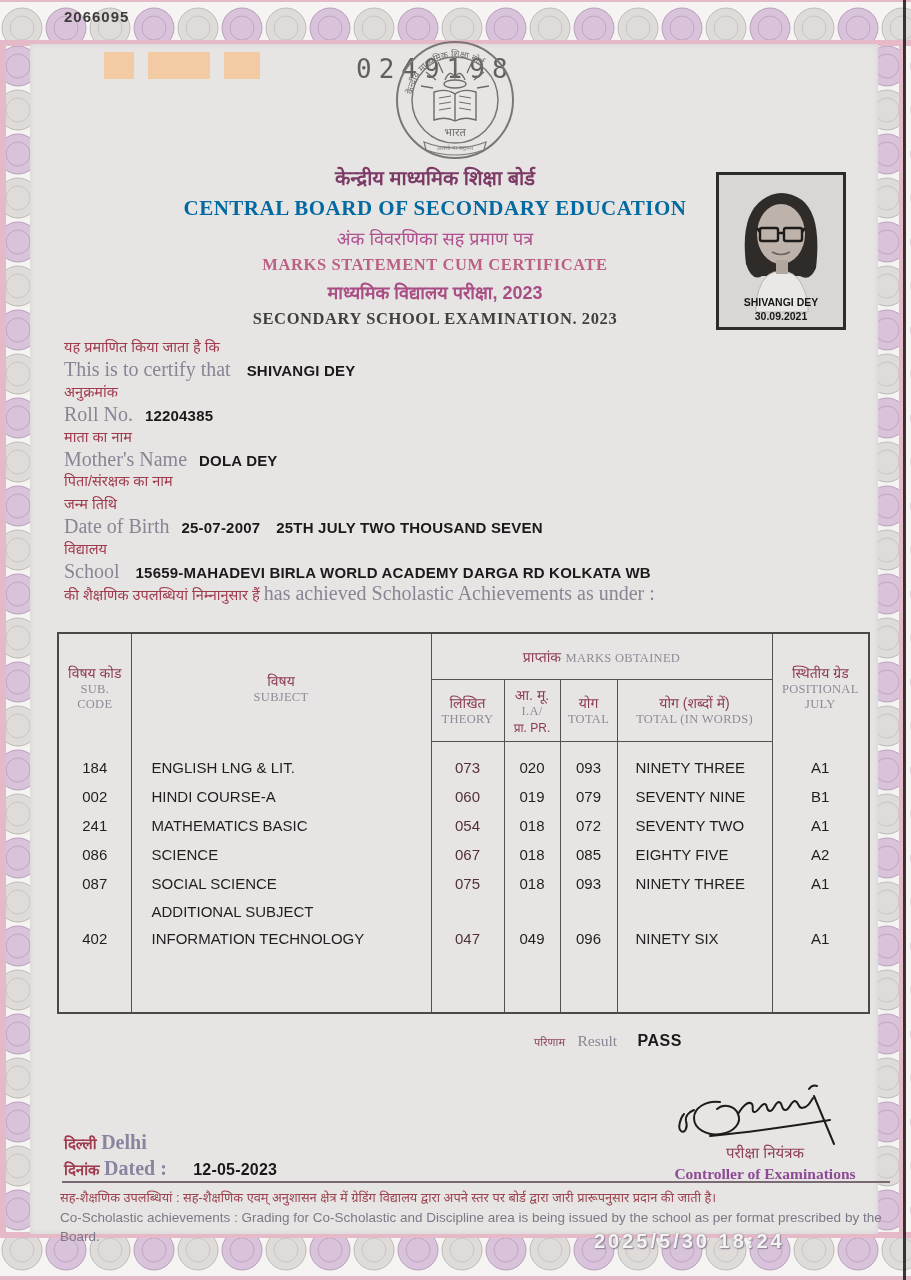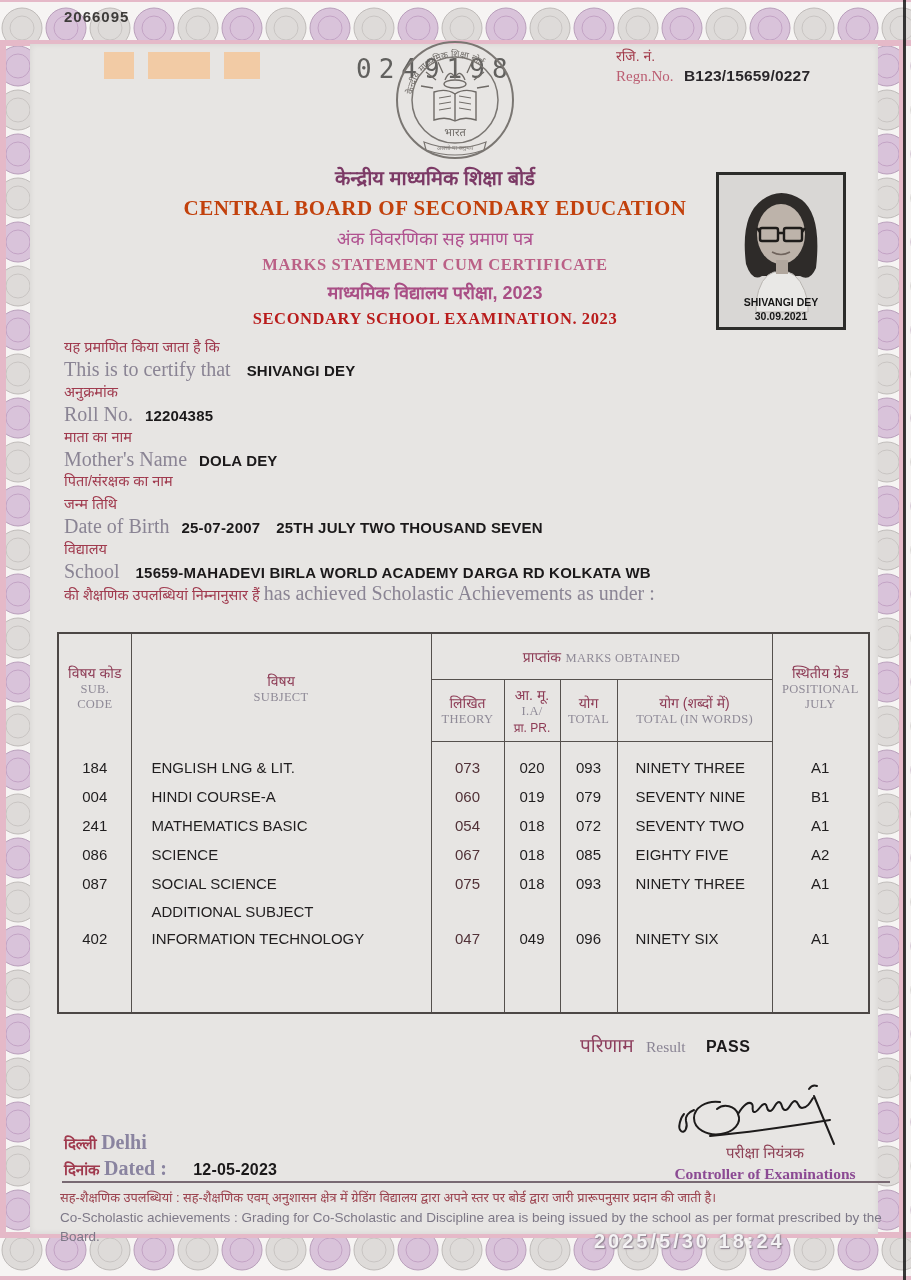--- a/index.html
+++ b/index.html
@@ -16,25 +16,25 @@
   .wm .b1{ width:30px; } .wm .b2{ width:62px; } .wm .b3{ width:36px; }
 
   .regn { left:616px; top:46px; line-height:20px; }
   .regn .l1 { color:#a23b4b; font-size:14px; }
   .regn .l2 .lab { color:#bb5e72; font-family:"Liberation Serif", serif; font-size:15px; }
   .regn .l2 .val { color:#29262a; font-weight:bold; font-size:15.5px; margin-left:6px; }
 
   .titles { left:110px; top:164px; width:650px; text-align:center; z-index:2; }
   .titles div { margin-bottom:5px; }
   .t-hi1 { font-size:20px; font-weight:bold; color:#7c3a66; }
-  .t-en1 { font-size:21px; font-weight:bold; font-family:"Liberation Serif", serif; color:#c2410c; letter-spacing:.5px; }
+  .t-en1 { font-size:21px; font-weight:bold; font-family:"Liberation Serif", serif; color:#0369a1; letter-spacing:.5px; }
   .t-hi2 { font-size:18px; color:#b0518f; }
   .t-en2 { font-size:16.5px; font-weight:bold; font-family:"Liberation Serif", serif; color:#bb6086; letter-spacing:.6px; }
   .t-hi3 { font-size:18px; font-weight:bold; color:#a94e85; }
-  .t-en3 { font-size:16.5px; font-weight:bold; font-family:"Liberation Serif", serif; color:#b91c1c; letter-spacing:.6px; }
+  .t-en3 { font-size:16.5px; font-weight:bold; font-family:"Liberation Serif", serif; color:#404040; letter-spacing:.6px; }
 
   .photo { left:716px; top:172px; }
 
   .info { left:64px; top:336px; width:790px; font-size:14.5px; }
   .info .line { height:22.4px; line-height:22.4px; white-space:nowrap; }
   .hi { color:#a03a4e; }
   .en { color:#8a8494; font-family:"Liberation Serif", serif; font-size:20px; }
   .val { font-weight:bold; color:#1b191a; font-size:15px; letter-spacing:.2px; }
   .gap1 { margin-left:16px; } .gap2 { margin-left:12px; }
 
@@ -47,21 +47,21 @@
   .th-hi { color:#8d3b55; font-size:14px; }
   .th-en { color:#8f8a97; font-family:"Liberation Serif", serif; font-size:12.5px; letter-spacing:.3px; }
   tbody td { font-weight:bold; font-size:15px; color:#201e1f; height:29px; }
   td.c { text-align:center; }
   td.subj { padding-left:20px; }
   td.words { padding-left:18px; }
   td.theory { color:#523238; }
   tr.spacer td { height:12px; } tr.addl td { height:26px; } tr.filler td { height:60px; }
 
   .result { left:534px; top:1032px; font-size:16px; }
-  .result .hi { font-size:19px; color:#8d3f5e;margin-left:46px; }
+  .result .hi { font-size:11px; color:#8d3f5e; }
   .result .en { font-size:15.5px; margin-left:8px; }
   .result .val { font-size:16px; margin-left:16px; letter-spacing:.5px; }
 
   .sig { left:672px; top:1074px; }
   .controller { left:636px; top:1142px; width:258px; text-align:center; line-height:21px; }
   .controller .l1 { color:#8d3f54; font-size:15px; }
   .controller .l2 { color:#8b4a93; font-weight:bold; font-family:"Liberation Serif", serif; font-size:15.5px; }
 
   .placedate { left:64px; top:1130px; line-height:24px; }
   .placedate .hi { font-size:15px; font-weight:bold; }
@@ -132,27 +132,20 @@
     <g stroke="#6f6b67" stroke-width="1.4" fill="#e9e7e5">
       <path d="M46,64 Q58,60 67,66 Q76,60 88,64 L88,92 Q76,88 67,93 Q58,88 46,92 Z"></path>
       <path d="M67,66 L67,93"></path>
       <path d="M51,70 L63,68 M51,76 L63,74 M51,82 L63,80 M71,68 L83,70 M71,74 L83,76 M71,80 L83,82" stroke-width="1"></path>
     </g>
     <text x="67" y="108" text-anchor="middle" font-size="11" fill="#6f6b67">भारत</text>
     <path d="M36,114 Q67,126 98,114 L96,122 Q67,132 38,122 Z" fill="none" stroke="#7a7672" stroke-width="1.2"></path>
     <text x="67" y="122" text-anchor="middle" font-size="6" fill="#8a8682">असतो मा सद्गमय</text>
   </svg>
 
-  <div class="abs regn">
-    <div class="l1">रजि. नं.</div>
-    <div class="l2">
-      <span class="lab">Regn.No.</span>
-      <span class="val">B123/15659/0227</span>
-    </div>
-  </div>
 
   <svg class="abs photo" width="130" height="158" viewBox="0 0 130 158">
     <rect x="1.5" y="1.5" width="127" height="155" fill="#d9d7d5" stroke="#2c2c2a" stroke-width="3"></rect>
     <path d="M30,92 Q24,44 46,28 Q65,14 86,28 Q106,44 100,96 Q94,110 84,104 L46,104 Q36,110 30,92 Z" fill="#2e2b29"></path>
     <ellipse cx="65" cy="62" rx="24" ry="30" fill="#bdb3aa"></ellipse>
     <path d="M40,130 Q44,104 58,100 L72,100 Q86,104 92,130 L92,140 L40,140 Z" fill="#e9e8e6" stroke="#b9b5b1" stroke-width="1"></path>
     <rect x="60" y="88" width="12" height="14" fill="#b1a79e"></rect>
     <g fill="none" stroke="#1e1c1a" stroke-width="2.4">
       <rect x="44" y="56" width="18" height="13" rx="2"></rect>
       <rect x="68" y="56" width="18" height="13" rx="2"></rect>
@@ -250,21 +243,21 @@
       <tr>
         <td class="c">184</td>
           <td class="subj">ENGLISH LNG &amp; LIT.</td>
         <td class="c theory">073</td>
           <td class="c">020</td>
         <td class="c">093</td>
           <td class="words">NINETY THREE</td>
         <td class="c">A1</td>
       </tr>
       <tr>
-        <td class="c">004</td>
+        <td class="c">002</td>
           <td class="subj">HINDI COURSE-A</td>
         <td class="c theory">060</td>
           <td class="c">019</td>
         <td class="c">079</td>
           <td class="words">SEVENTY NINE</td>
         <td class="c">B1</td>
       </tr>
       <tr>
         <td class="c">241</td>
           <td class="subj">MATHEMATICS BASIC</td>

